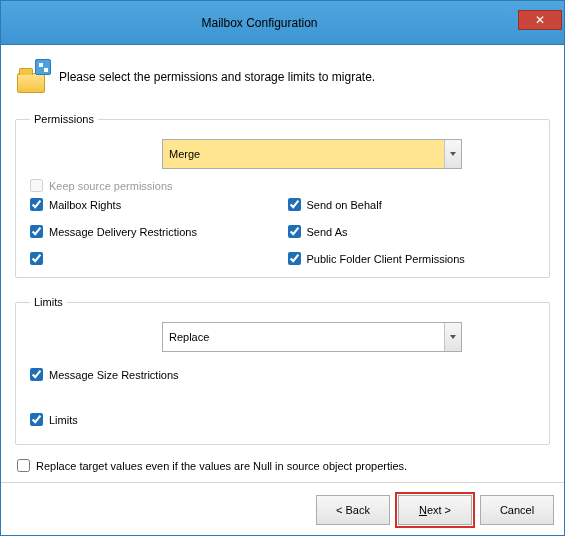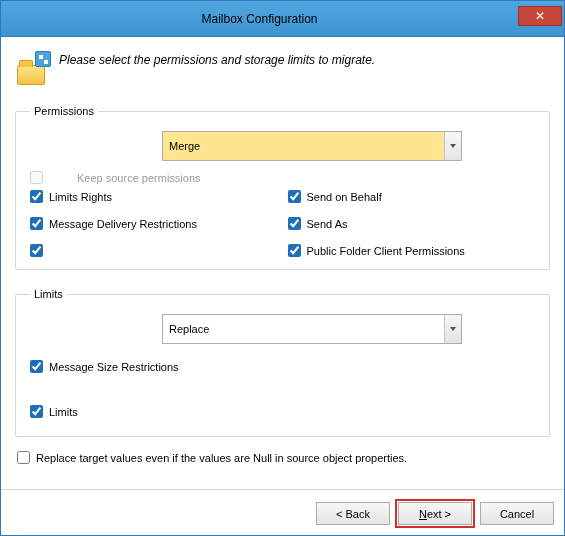--- a/index.html
+++ b/index.html
@@ -15,21 +15,21 @@
   }
   .window {
     width: 565px;
     height: 536px;
     border: 1px solid #2e79b6;
     background: #fff;
     display: flex;
     flex-direction: column;
   }
   .titlebar {
-    height: 36px;
+    height: 44px;
     background: linear-gradient(#4fa6e0, #3d95d2);
     border-bottom: 1px solid #2e79b6;
     display: flex;
     align-items: center;
     position: relative;
     color: #000;
   }
   .titlebar .title {
     flex: 1;
     text-align: center;
@@ -53,23 +53,23 @@
   }
   .content {
     flex: 1;
     padding: 12px 14px 10px 14px;
     background: #fff;
     display: flex;
     flex-direction: column;
   }
   .intro {
     display: flex;
+    align-items: center;
     gap: 10px;
     padding: 4px 2px 14px 2px;
-    font-style: italic;
   }
   .intro .icon {
     width: 32px;
     height: 32px;
     position: relative;
     flex-shrink: 0;
   }
   .intro .icon .folder {
     position: absolute;
     left: 0; bottom: 0;
@@ -175,38 +175,37 @@
   .chk-col { display: flex; flex-direction: column; gap: 20px; margin-top: 6px; }
 
   input[type=checkbox] {
     width: 13px;
     height: 13px;
     margin: 0;
     accent-color: #1e6fb8;
   }
   .disabled-label {
     color: #9a9a9a;
-    margin-left: 28px;
   }
 
   .bottom-check {
     margin: 2px 0 0 2px;
   }
 
   .footer {
     border-top: 1px solid #d6d6d6;
     padding: 12px 10px 10px 10px;
     display: flex;
     justify-content: flex-end;
     gap: 8px;
     background: #fff;
   }
   .btn {
     min-width: 74px;
-    height: 23px;
+    height: 30px;
     border: 1px solid #acacac;
     background: linear-gradient(#f7f7f7,#e4e4e4);
     font-size: 11px;
     color: #000;
     cursor: pointer;
     padding: 0 10px;
     display: inline-flex;
     align-items: center;
     justify-content: center;
     user-select: none;
@@ -250,21 +249,21 @@
       </div>
 
       <div class="chk-row" style="margin-left:0;">
         <input type="checkbox" disabled="" style="">
         <span class="disabled-label">Keep source permissions</span>
       </div>
 
       <div class="chk-grid">
         <label class="chk-row">
           <input type="checkbox" checked="" style="">
-          <span>Limits Rights</span>
+          <span>Mailbox Rights</span>
         </label>
         <label class="chk-row">
           <input type="checkbox" checked="" style="">
           <span>Send on Behalf</span>
         </label>
         <label class="chk-row">
           <input type="checkbox" checked="" style="">
           <span>Message Delivery Restrictions</span>
         </label>
         <label class="chk-row">

